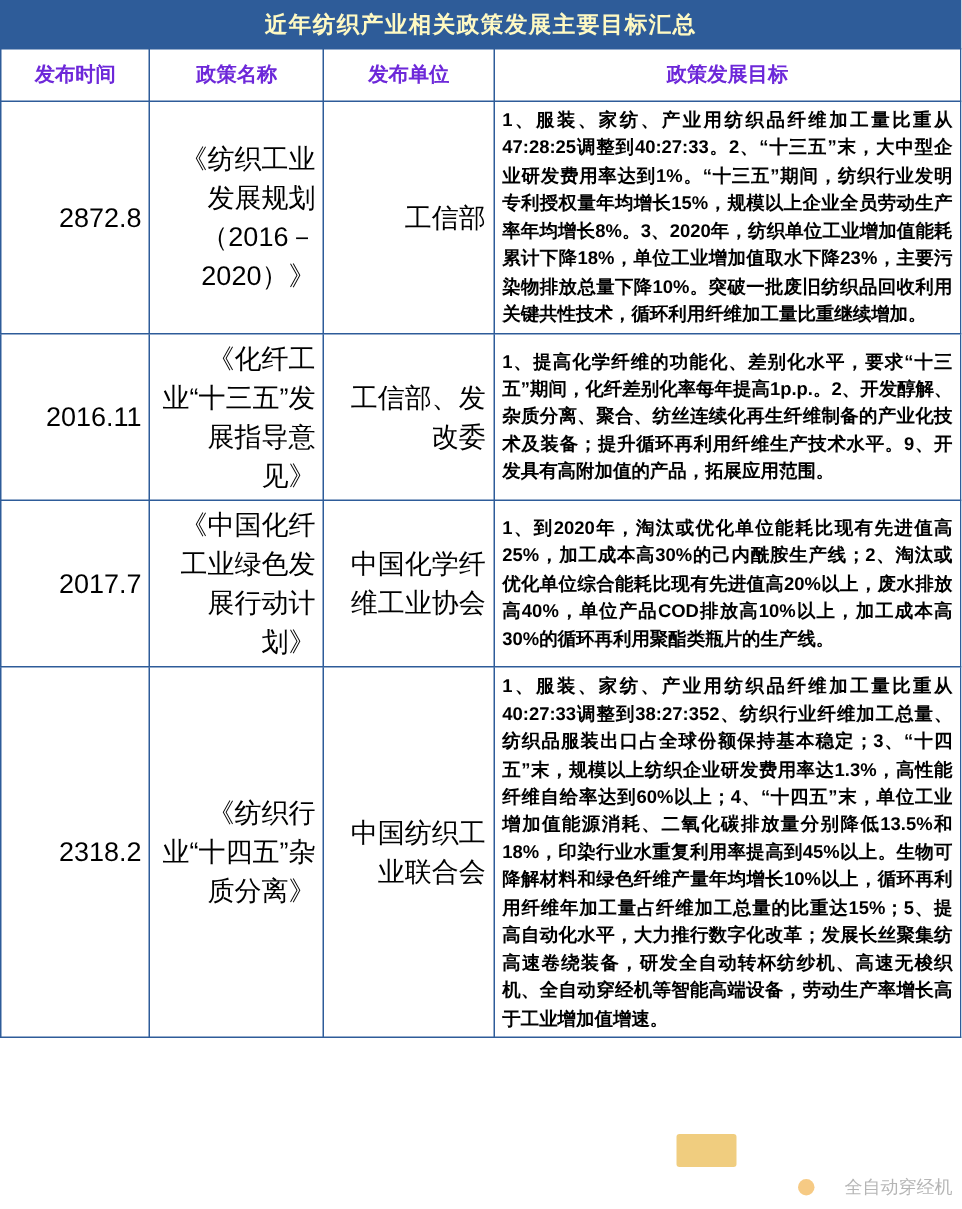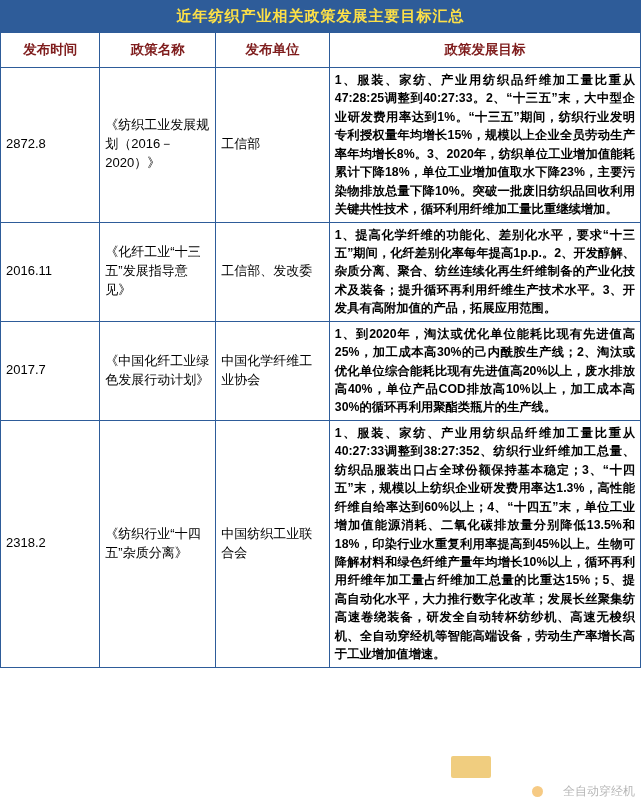--- a/index.html
+++ b/index.html
@@ -16,21 +16,21 @@
   }
   .page {
     position: relative;
     width: 641px;
     height: 806px;
     box-sizing: border-box;
   }
   .title-bar {
     height: 32px;
     background: #2E5C99;
-    color: #fde047;
+    color: #fef9c3;
     display: flex;
     align-items: center;
     justify-content: center;
     font-size: 15px;
     font-weight: bold;
     letter-spacing: 1px;
   }
   table.policy-table {
     width: 641px;
     border-collapse: collapse;
@@ -43,29 +43,29 @@
   table.policy-table th,
   table.policy-table td {
     border: 1px solid #2E5C99;
     vertical-align: middle;
     padding: 3px 5px;
   }
   table.policy-table thead th {
     height: 28px;
     font-size: 13.5px;
     font-weight: bold;
-    color: #7f1d1d;
+    color: #6d28d9;
     text-align: center;
     background: #ffffff;
   }
   td.cell-date,
   td.cell-name,
   td.cell-org {
-    text-align: left;
-    font-size: 13px;
+    text-align: right;
+    font-size: 18px;
     line-height: 1.45;
   }
   td.cell-goal {
     text-align: justify;
     text-justify: inter-ideograph;
     font-size: 12.3px;
     line-height: 1.5;
     font-weight: bold;
   }
   .wm-wrap {
@@ -128,21 +128,21 @@
       <tr>
         <td class="cell-date">2872.8</td>
         <td class="cell-name">《纺织工业发展规划（2016－2020）》</td>
         <td class="cell-org">工信部</td>
         <td class="cell-goal">1、服装、家纺、产业用纺织品纤维加工量比重从47:28:25调整到40:27:33。2、“十三五”末，大中型企业研发费用率达到1%。“十三五”期间，纺织行业发明专利授权量年均增长15%，规模以上企业全员劳动生产率年均增长8%。3、2020年，纺织单位工业增加值能耗累计下降18%，单位工业增加值取水下降23%，主要污染物排放总量下降10%。突破一批废旧纺织品回收利用关键共性技术，循环利用纤维加工量比重继续增加。</td>
       </tr>
       <tr>
         <td class="cell-date">2016.11</td>
         <td class="cell-name">《化纤工业“十三五”发展指导意见》</td>
         <td class="cell-org">工信部、发改委</td>
-        <td class="cell-goal">1、提高化学纤维的功能化、差别化水平，要求“十三五”期间，化纤差别化率每年提高1p.p.。2、开发醇解、杂质分离、聚合、纺丝连续化再生纤维制备的产业化技术及装备；提升循环再利用纤维生产技术水平。3、开发具有高附加值的产品，拓展应用范围。</td>
+        <td class="cell-goal">1、提高化学纤维的功能化、差别化水平，要求“十三五”期间，化纤差别化率每年提高1p.p.。2、开发醇解、杂质分离、聚合、纺丝连续化再生纤维制备的产业化技术及装备；提升循环再利用纤维生产技术水平。9、开发具有高附加值的产品，拓展应用范围。</td>
       </tr>
       <tr>
         <td class="cell-date">2017.7</td>
         <td class="cell-name">《中国化纤工业绿色发展行动计划》</td>
         <td class="cell-org">中国化学纤维工业协会</td>
         <td class="cell-goal">1、到2020年，淘汰或优化单位能耗比现有先进值高25%，加工成本高30%的己内酰胺生产线；2、淘汰或优化单位综合能耗比现有先进值高20%以上，废水排放高40%，单位产品COD排放高10%以上，加工成本高30%的循环再利用聚酯类瓶片的生产线。</td>
       </tr>
       <tr>
         <td class="cell-date">2318.2</td>
         <td class="cell-name">《纺织行业“十四五”杂质分离》</td>

